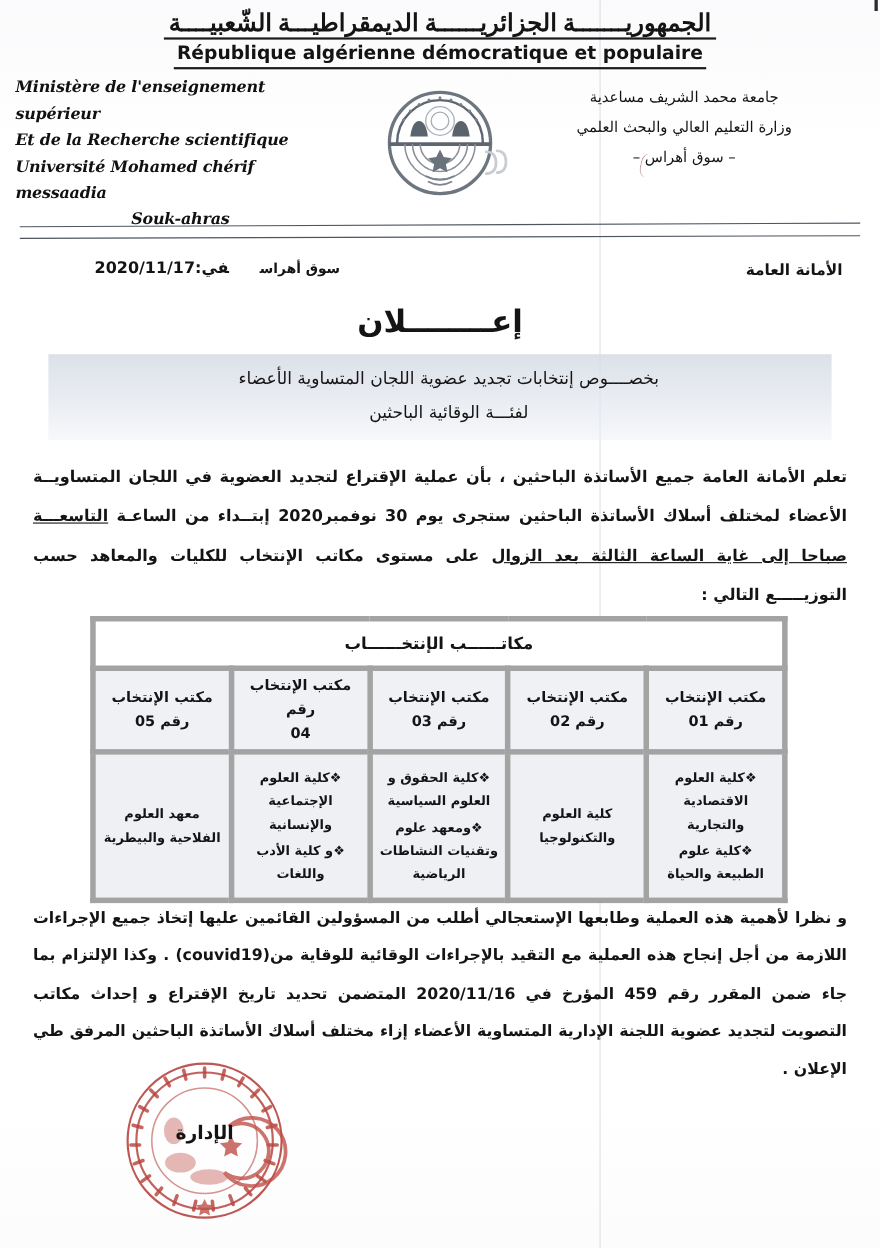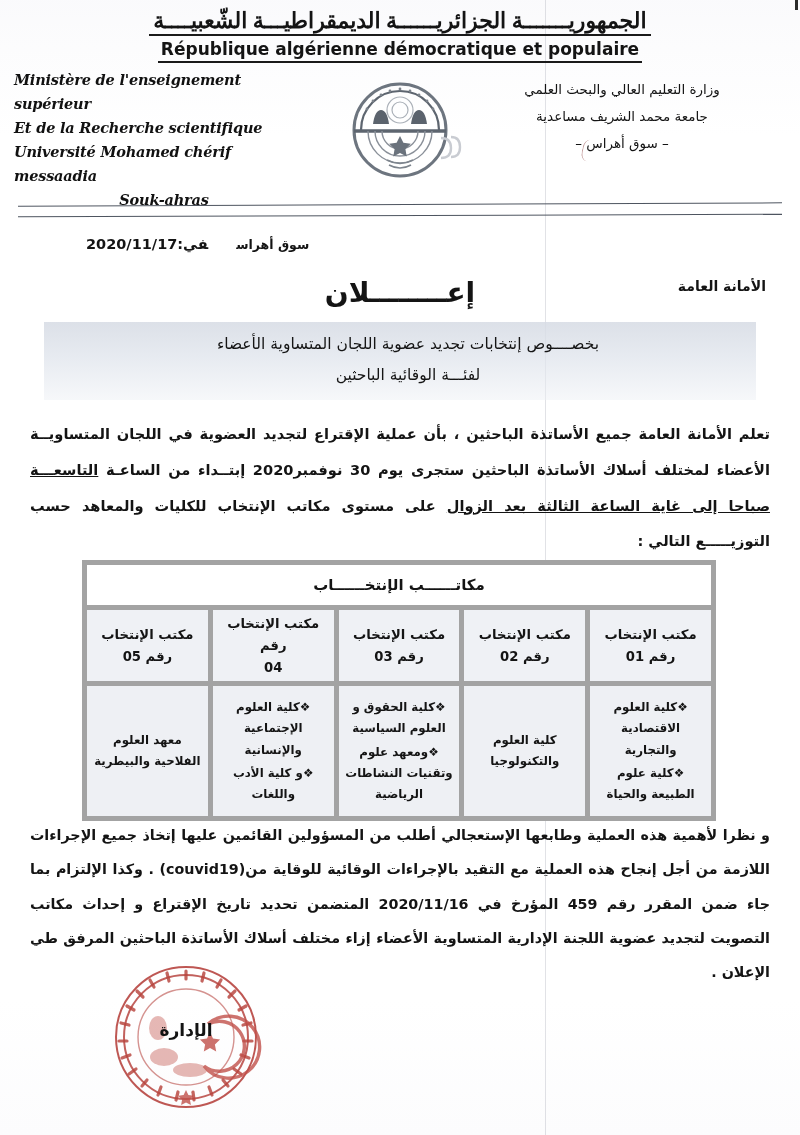--- a/index.html
+++ b/index.html
@@ -133,21 +133,20 @@
 
   
   .sec-general {
     position: absolute;
     top: 238px;
     right: 34px;
     direction: rtl;
     font-weight: bold;
     font-size: 14px;
     font-family: "DejaVu Sans", sans-serif;
-    margin-top: 40px;
   }
   .date-line {
     position: absolute;
     top: 236px;
     left: 86px;
     direction: rtl;
     font-weight: bold;
     font-size: 14.5px;
     font-family: "DejaVu Sans", sans-serif;
     white-space: nowrap;
@@ -299,22 +298,22 @@
   </div>
 
   <div class="fr-block">
     <div>Ministère de l'enseignement supérieur</div>
     <div>Et de la Recherche scientifique</div>
     <div>Université Mohamed chérif messaadia</div>
     <div>Souk-ahras</div>
   </div>
 
   <div class="ar-block">
+    <div>جامعة محمد الشريف مساعدية</div>
     <div>وزارة التعليم العالي والبحث العلمي</div>
-    <div>جامعة محمد الشريف مساعدية</div>
     <div>– سوق أهراس –</div>
   </div>
 
   <div class="logo">
     <svg width="126" height="112" viewBox="0 0 126 112" aria-hidden="true">
       <g fill="none" stroke="#6d757f" stroke-width="3">
         <path d="M17 56 A46 46 0 0 1 109 56"></path>
         <path d="M17 56 A46 46 0 0 0 109 56"></path>
       </g>
       <g fill="none" stroke="#5d656f" stroke-width="2.2">

